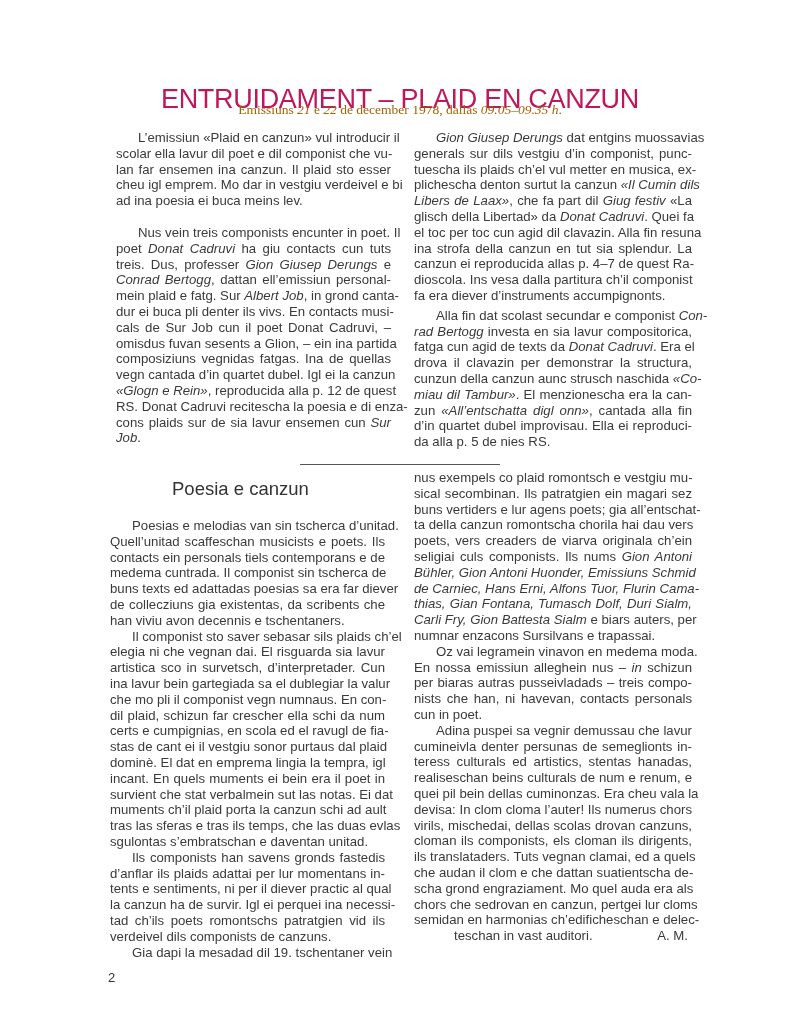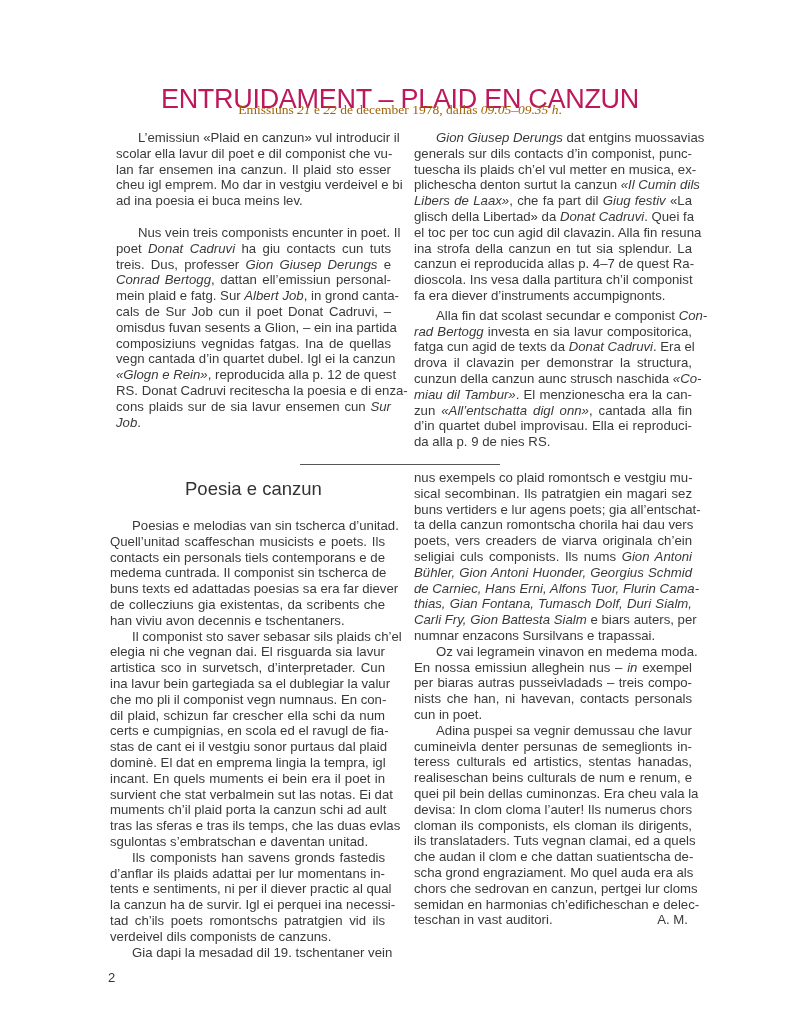--- a/index.html
+++ b/index.html
@@ -18,21 +18,21 @@
   .col {
     position: absolute; font-size: 13.2px; line-height: 15.8px; color: #3a3a3a;
   }
   .line { white-space: nowrap; text-align: justify; text-align-last: justify; height: 15.8px; }
   .line.last { text-align-last: left; }
   .line.indent { padding-left: 22px; }
   .para-gap { height: 16px; }
   .para-gap-sm { height: 4px; }
   .i { font-style: italic; }
   .section-title {
-    position: absolute; left: 185px; top: 478px; font-size: 18.5px; color: #333;
+    position: absolute; left: 172px; top: 478px; font-size: 18.5px; color: #333;
   }
   .rule {
     position: absolute; left: 300px; top: 464px; width: 200px; height: 1px; background: #555;
   }
   .page-num { position: absolute; left: 108px; top: 970px; font-size: 13px; color: #333; }
 </style>
 </head>
 <body>
 
 <h1 class="title">ENTRUIDAMENT – PLAID EN CANZUN</h1>
@@ -43,51 +43,52 @@
     <div class="line"><span>scolar ella lavur dil poet e dil componist che vu-</span></div>
     <div class="line"><span>lan far ensemen ina canzun. Il plaid sto esser</span></div>
     <div class="line"><span>cheu igl emprem. Mo dar in vestgiu verdeivel e bi</span></div>
     <div class="line last"><span>ad ina poesia ei buca meins lev.</span></div>
     <div class="para-gap"></div>
     <div class="line indent"><span>Nus vein treis componists encunter in poet. Il</span></div>
     <div class="line"><span>poet </span><span class="i">Donat Cadruvi</span><span> ha giu contacts cun tuts</span></div>
     <div class="line"><span>treis. Dus, professer </span><span class="i">Gion Giusep Derungs</span><span> e</span></div>
     <div class="line"><span class="i">Conrad Bertogg</span><span>, dattan ell’emissiun personal-</span></div>
     <div class="line"><span>mein plaid e fatg. Sur </span><span class="i">Albert Job</span><span>, in grond canta-</span></div>
+    <div class="line"><span>dur ei buca pli denter ils vivs. En contacts musi-</span></div>
     <div class="line"><span>cals de Sur Job cun il poet Donat Cadruvi, –</span></div>
     <div class="line"><span>omisdus fuvan sesents a Glion, – ein ina partida</span></div>
     <div class="line"><span>composiziuns vegnidas fatgas. Ina de quellas</span></div>
     <div class="line"><span>vegn cantada d’in quartet dubel. Igl ei la canzun</span></div>
     <div class="line"><span class="i">«Glogn e Rein»</span><span>, reproducida alla p. 12 de quest</span></div>
     <div class="line"><span>RS. Donat Cadruvi recitescha la poesia e di enza-</span></div>
     <div class="line"><span>cons plaids sur de sia lavur ensemen cun </span><span class="i">Sur</span></div>
     <div class="line last"><span class="i">Job</span><span>.</span></div>
   </div>
 <div class="col" id="col-top-right" style="left:414px; top:130px; width:278px;">
     <div class="line indent"><span class="i">Gion Giusep Derungs</span><span> dat entgins muossavias</span></div>
-    <div class="line"><span>generals sur dils contacts d’in componist, punc-</span></div>
+    <div class="line"><span>generals sur dils vestgiu d’in componist, punc-</span></div>
     <div class="line"><span>tuescha ils plaids ch’el vul metter en musica, ex-</span></div>
     <div class="line"><span>plichescha denton surtut la canzun </span><span class="i">«Il Cumin dils</span></div>
     <div class="line"><span class="i">Libers de Laax»</span><span>, che fa part dil </span><span class="i">Giug festiv</span><span> «La</span></div>
     <div class="line"><span>glisch della Libertad» da </span><span class="i">Donat Cadruvi</span><span>. Quei fa</span></div>
     <div class="line"><span>el toc per toc cun agid dil clavazin. Alla fin resuna</span></div>
     <div class="line"><span>ina strofa della canzun en tut sia splendur. La</span></div>
     <div class="line"><span>canzun ei reproducida allas p. 4–7 de quest Ra-</span></div>
     <div class="line"><span>dioscola. Ins vesa dalla partitura ch’il componist</span></div>
     <div class="line last"><span>fa era diever d’instruments accumpignonts.</span></div>
     <div class="para-gap-sm"></div>
     <div class="line indent"><span>Alla fin dat scolast secundar e componist </span><span class="i">Con-</span></div>
     <div class="line"><span class="i">rad Bertogg</span><span> investa en sia lavur compositorica,</span></div>
     <div class="line last"><span>fatga cun agid de texts da </span><span class="i">Donat Cadruvi</span><span>. Era el</span></div>
     <div class="line"><span>drova il clavazin per demonstrar la structura,</span></div>
     <div class="line"><span>cunzun della canzun aunc strusch naschida </span><span class="i">«Co-</span></div>
     <div class="line"><span class="i">miau dil Tambur»</span><span>. El menzionescha era la can-</span></div>
     <div class="line"><span>zun </span><span class="i">«All’entschatta digl onn»</span><span>, cantada alla fin</span></div>
     <div class="line"><span>d’in quartet dubel improvisau. Ella ei reproduci-</span></div>
-    <div class="line last"><span>da alla p. 9 de nies RS.</span></div>
+    <div class="line last"><span>da alla p. 5 de nies RS.</span></div>
   </div>
 
 <div class="rule"></div>
 <div class="section-title">Poesia e canzun</div>
 
 <div class="col" id="col-bottom-left" style="left:110px; top:518px; width:275px;">
     <div class="line indent"><span>Poesias e melodias van sin tscherca d’unitad.</span></div>
     <div class="line"><span>Quell’unitad scaffeschan musicists e poets. Ils</span></div>
     <div class="line"><span>contacts ein personals tiels contemporans e de</span></div>
     <div class="line"><span>medema cuntrada. Il componist sin tscherca de</span></div>
@@ -116,41 +117,42 @@
     <div class="line last"><span>verdeivel dils componists de canzuns.</span></div>
     <div class="line indent"><span>Gia dapi la mesadad dil 19. tschentaner vein</span></div>
   </div>
 <div class="col" id="col-bottom-right" style="left:414px; top:470px; width:278px;">
     <div class="line"><span>nus exempels co plaid romontsch e vestgiu mu-</span></div>
     <div class="line"><span>sical secombinan. Ils patratgien ein magari sez</span></div>
     <div class="line"><span>buns vertiders e lur agens poets; gia all’entschat-</span></div>
     <div class="line"><span>ta della canzun romontscha chorila hai dau vers</span></div>
     <div class="line"><span>poets, vers creaders de viarva originala ch’ein</span></div>
     <div class="line"><span>seligiai culs componists. Ils nums </span><span class="i">Gion Antoni</span></div>
-    <div class="line"><span class="i">Bühler, Gion Antoni Huonder, Georgius Schmid</span></div>
+    <div class="line"><span class="i">Bühler, Gion Antoni Huonder, Emissiuns Schmid</span></div>
     <div class="line"><span class="i">de Carniec, Hans Erni, Alfons Tuor, Flurin Cama-</span></div>
     <div class="line"><span class="i">thias, Gian Fontana, Tumasch Dolf, Duri Sialm,</span></div>
     <div class="line"><span class="i">Carli Fry, Gion Battesta Sialm</span><span> e biars auters, per</span></div>
     <div class="line last"><span>numnar enzacons Sursilvans e trapassai.</span></div>
     <div class="line indent"><span>Oz vai legramein vinavon en medema moda.</span></div>
-    <div class="line"><span>En nossa emissiun alleghein nus – </span><span class="i">in</span><span> exempel</span></div>
+    <div class="line"><span>En nossa emissiun alleghein nus – </span><span class="i">in</span><span> schizun</span></div>
     <div class="line"><span>per biaras autras pusseivladads – treis compo-</span></div>
     <div class="line"><span>nists che han, ni havevan, contacts personals</span></div>
     <div class="line last"><span>cun in poet.</span></div>
     <div class="line indent"><span>Adina puspei sa vegnir demussau che lavur</span></div>
     <div class="line"><span>cumineivla denter persunas de semeglionts in-</span></div>
     <div class="line"><span>teress culturals ed artistics, stentas hanadas,</span></div>
     <div class="line"><span>realiseschan beins culturals de num e renum, e</span></div>
     <div class="line"><span>quei pil bein dellas cuminonzas. Era cheu vala la</span></div>
     <div class="line"><span>devisa: In clom cloma l’auter! Ils numerus chors</span></div>
+    <div class="line"><span>virils, mischedai, dellas scolas drovan canzuns,</span></div>
     <div class="line"><span>cloman ils componists, els cloman ils dirigents,</span></div>
     <div class="line"><span>ils translataders. Tuts vegnan clamai, ed a quels</span></div>
     <div class="line"><span>che audan il clom e che dattan suatientscha de-</span></div>
     <div class="line"><span>scha grond engraziament. Mo quel auda era als</span></div>
     <div class="line"><span>chors che sedrovan en canzun, pertgei lur cloms</span></div>
     <div class="line"><span>semidan en harmonias ch’edificheschan e delec-</span></div>
-    <div class="line last" style="display: flex; justify-content: space-between;">
+    <div class="line last" style="display: flex; justify-content: space-between; margin-left: 40px;">
       <span>teschan in vast auditori.</span>
       <span style="padding-right: 4px;">A. M.</span>
     </div>
   </div>
 
 <div class="page-num">2</div>
 
 </body></html>

